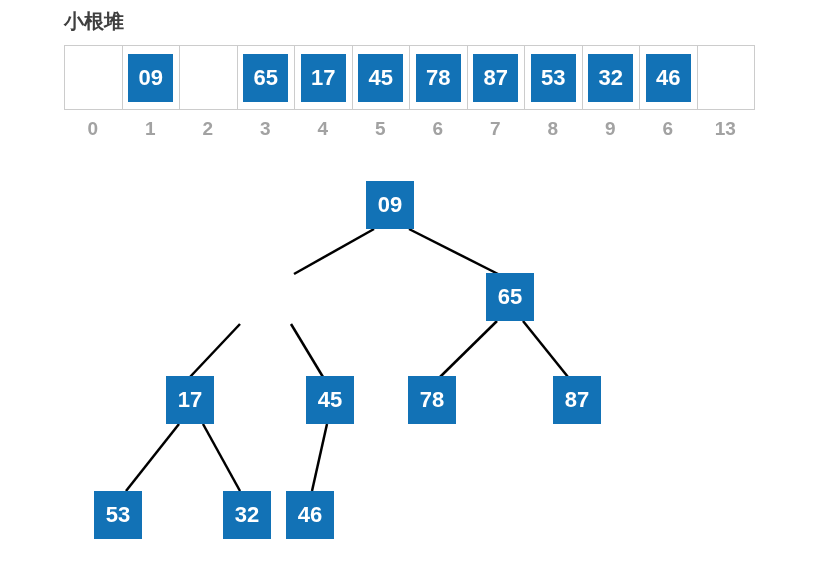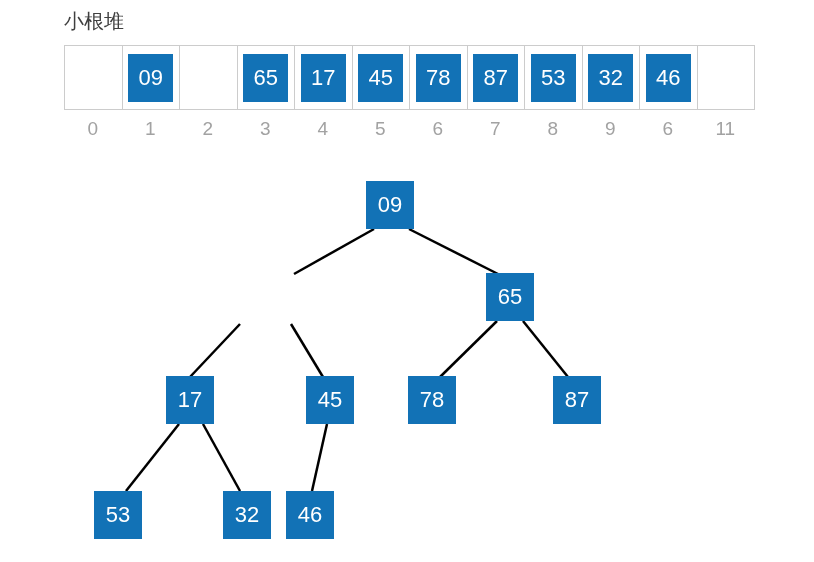--- a/index.html
+++ b/index.html
@@ -3,20 +3,21 @@
 <meta charset="utf-8">
 <style>
   html, body { margin: 0; padding: 0; background: #ffffff; }
   .canvas {
     position: relative;
     width: 814px;
     height: 562px;
     background: #ffffff;
     font-family: "Liberation Sans", "DejaVu Sans", sans-serif;
     overflow: hidden;
+    font-weight: bold;
   }
   .page-title {
     position: absolute;
     left: 64px;
     top: 8px;
     font-size: 20px;
     color: #3f3f3f;
   }
   
   .array-row {
@@ -125,21 +126,21 @@
     <div class="index-label">1</div>
     <div class="index-label">2</div>
     <div class="index-label">3</div>
     <div class="index-label">4</div>
     <div class="index-label">5</div>
     <div class="index-label">6</div>
     <div class="index-label">7</div>
     <div class="index-label">8</div>
     <div class="index-label">9</div>
     <div class="index-label">6</div>
-    <div class="index-label">11</div>
+    <div class="index-label">13</div>
   </div>
 
   <svg class="tree-edges" viewBox="0 0 814 562" xmlns="http://www.w3.org/2000/svg">
 
     <line x1="374" y1="229" x2="294" y2="274" stroke="#000000" stroke-width="2.5"></line>
 
     <line x1="240" y1="324" x2="190" y2="377" stroke="#000000" stroke-width="2.5"></line>
 
     <line x1="291" y1="324" x2="323" y2="377" stroke="#000000" stroke-width="2.5"></line>
 

